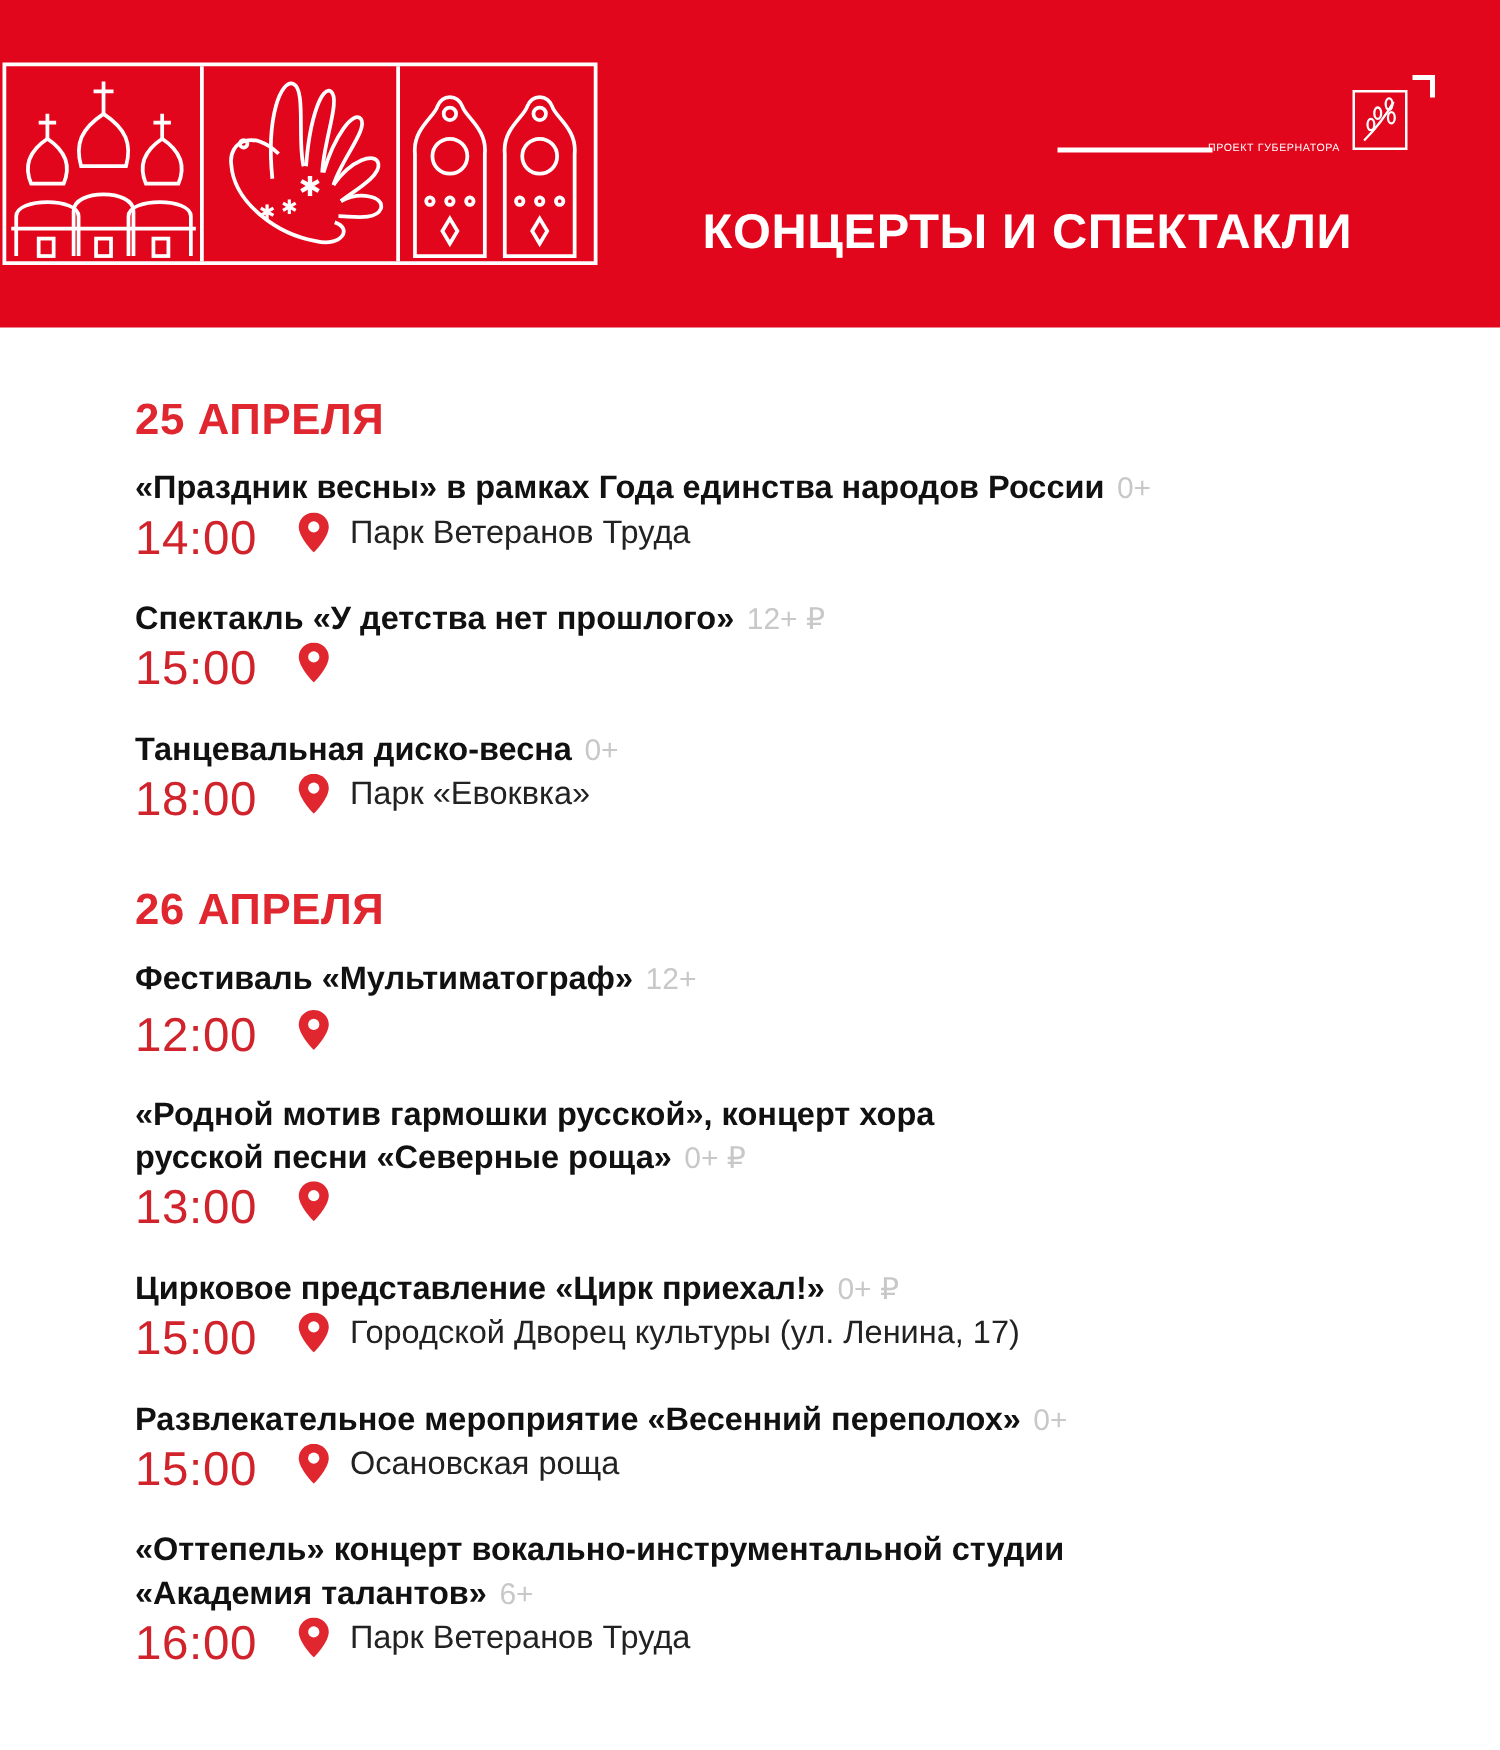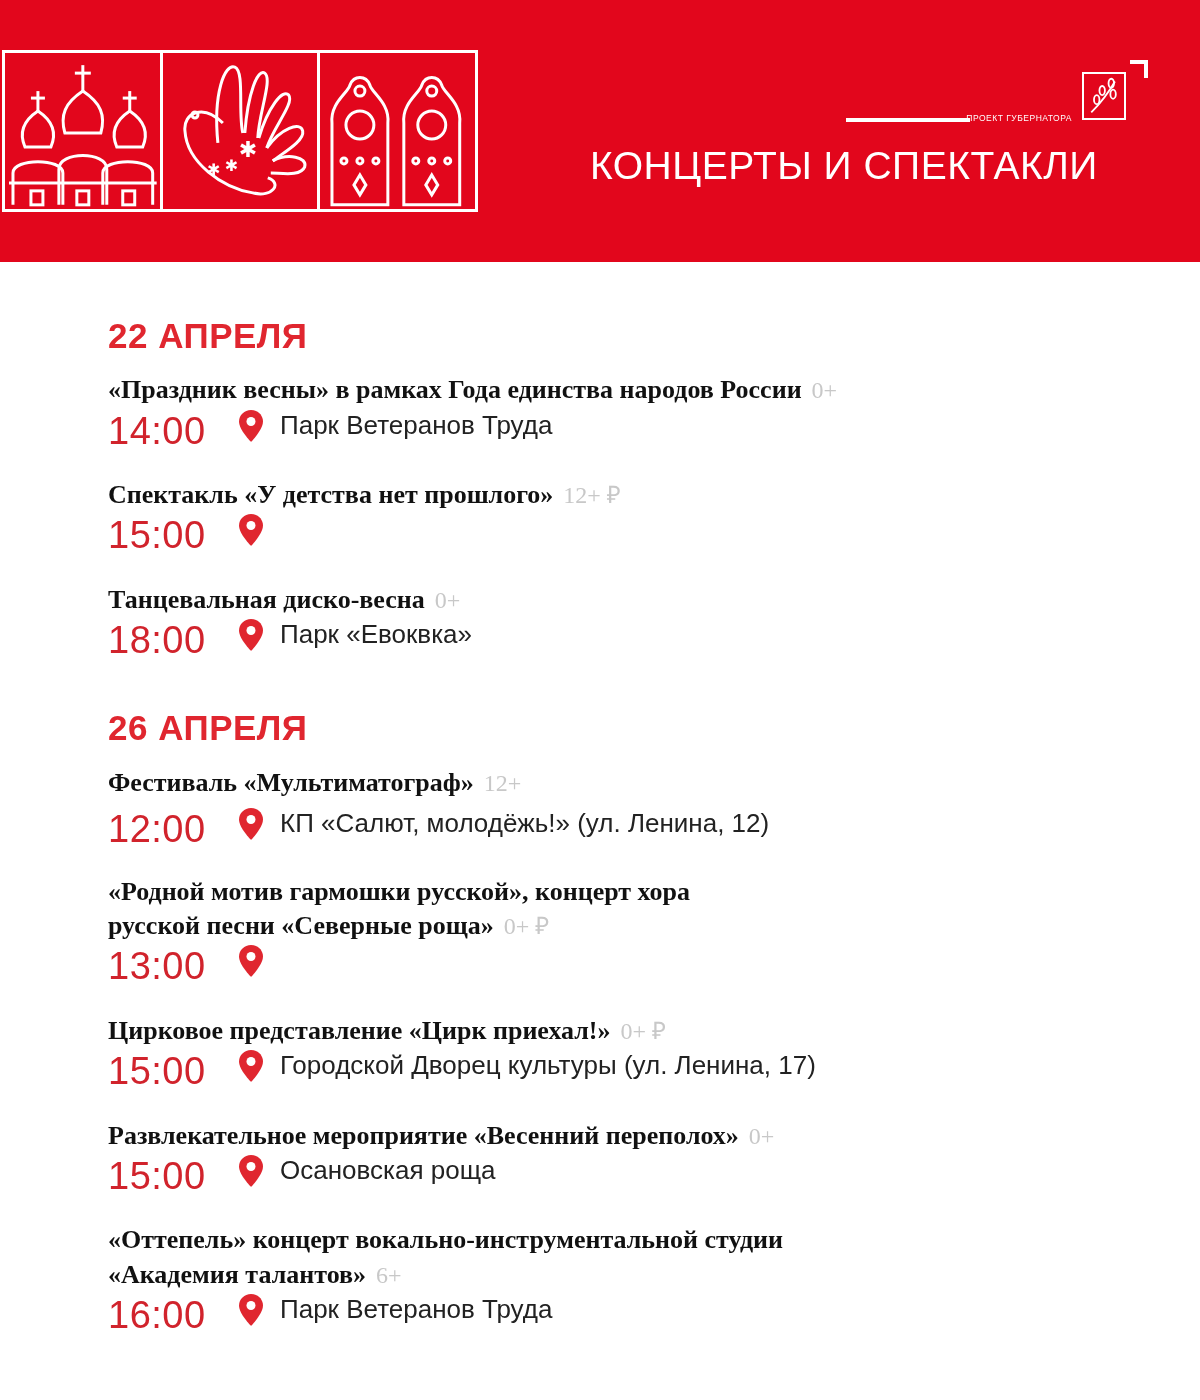--- a/index.html
+++ b/index.html
@@ -12,25 +12,25 @@
   .orn-cell:last-child { border-right: none; }
   .orn-cell svg { position: absolute; left: 0; top: 0; width: 100%; height: 100%; }
 
   .brand { position: absolute; left: 840px; top: 56px; width: 320px; height: 80px; }
   .brand-text { position: absolute; right: 88px; top: 14px; text-align: right; color: #fff; font-weight: 700; line-height: 20px; font-size: 19px; letter-spacing: 0.2px; }
   .brand-bar { position: absolute; left: 6px; top: 62px; width: 124px; height: 4px; background: #fff; }
   .brand-sub { position: absolute; right: 88px; top: 57px; font-size: 8.5px; color: #fff; letter-spacing: 0.5px; }
   .brand-logo { position: absolute; right: 34px; top: 16px; width: 44px; height: 48px; border: 2px solid #fff; }
   .brand-arrow { position: absolute; right: 12px; top: 4px; width: 18px; height: 18px; border-top: 4px solid #fff; border-right: 4px solid #fff; }
 
-  .title { position: absolute; left: 562px; top: 144px; color: #fff; font-weight: 400; font-size: 39px; letter-spacing: 0.5px; white-space: nowrap; margin-left: 28px; }
+  .title { position: absolute; left: 562px; top: 164px; color: #fff; font-weight: 700; font-size: 39px; letter-spacing: 0.5px; white-space: nowrap; }
 
   .content { position: absolute; left: 108px; top: 0; width: 1060px; }
   .day-heading { position: absolute; left: 0; color: #e0262f; font-weight: 900; font-size: 35px; letter-spacing: 0.5px; white-space: nowrap; }
-  .ev-title { position: absolute; left: 0; font-size: 26px; font-weight: 700; color: #111; line-height: 35px; white-space: nowrap; font-family: Liberation Serif, serif; }
+  .ev-title { position: absolute; left: 0; font-size: 26px; font-weight: 700; color: #111; line-height: 35px; white-space: nowrap; }
   .age { color: #c8c8c8; font-weight: 400; font-size: 24px; margin-left: 10px; }
   .ev-row { position: absolute; left: 0; display: flex; height: 44px; white-space: nowrap; }
   .time { color: #d1232c; font-size: 38px; font-weight: 400; width: 130px; letter-spacing: 0.5px; }
   .pin { width: 26px; height: 32px; margin-right: 16px; display: inline-block; }
   .place { font-size: 26px; color: #222; }
 </style>
 </head>
 <body>
 
 <div class="header">
@@ -102,21 +102,21 @@
       </svg>
     </div>
     <div class="brand-arrow"></div>
   </div>
 
   <div class="title">КОНЦЕРТЫ И СПЕКТАКЛИ</div>
 </div>
 
 <div class="content">
 
-  <div class="day-heading" style="top:316px">22 АПРЕЛЯ</div>
+  <div class="day-heading" style="top:316px">25 АПРЕЛЯ</div>
 
   <div class="ev-title" style="top:372px"><span>«Праздник весны» в рамках Года единства народов России</span><span class="age">0+</span></div>
   <div class="ev-row" style="top:410px">
     <span class="time">14:00</span>
     <svg class="pin" viewBox="0 0 24 32">
         <path d="M12 0C5.4 0 0 5.2 0 11.6 0 20 12 32 12 32s12-12 12-20.4C24 5.2 18.6 0 12 0z" fill="#e0262f"></path>
         <circle cx="12" cy="11.5" r="4.5" fill="#fff"></circle>
       </svg>
     <span class="place">Парк Ветеранов Труда</span>
   </div>
@@ -142,21 +142,20 @@
 
   <div class="day-heading" style="top:708px">26 АПРЕЛЯ</div>
 
   <div class="ev-title" style="top:765px"><span>Фестиваль «Мультиматограф»</span><span class="age">12+</span></div>
   <div class="ev-row" style="top:808px">
     <span class="time">12:00</span>
     <svg class="pin" viewBox="0 0 24 32">
         <path d="M12 0C5.4 0 0 5.2 0 11.6 0 20 12 32 12 32s12-12 12-20.4C24 5.2 18.6 0 12 0z" fill="#e0262f"></path>
         <circle cx="12" cy="11.5" r="4.5" fill="#fff"></circle>
       </svg>
-    <span class="place">КП «Салют, молодёжь!» (ул. Ленина, 12)</span>
   </div>
 
   <div class="ev-title" style="top:874px">«Родной мотив гармошки русской», концерт хора</div>
   <div class="ev-title" style="top:908px"><span>русской песни «Северные роща»</span><span class="age">0+ ₽</span></div>
   <div class="ev-row" style="top:945px">
     <span class="time">13:00</span>
     <svg class="pin" viewBox="0 0 24 32">
         <path d="M12 0C5.4 0 0 5.2 0 11.6 0 20 12 32 12 32s12-12 12-20.4C24 5.2 18.6 0 12 0z" fill="#e0262f"></path>
         <circle cx="12" cy="11.5" r="4.5" fill="#fff"></circle>
       </svg>

